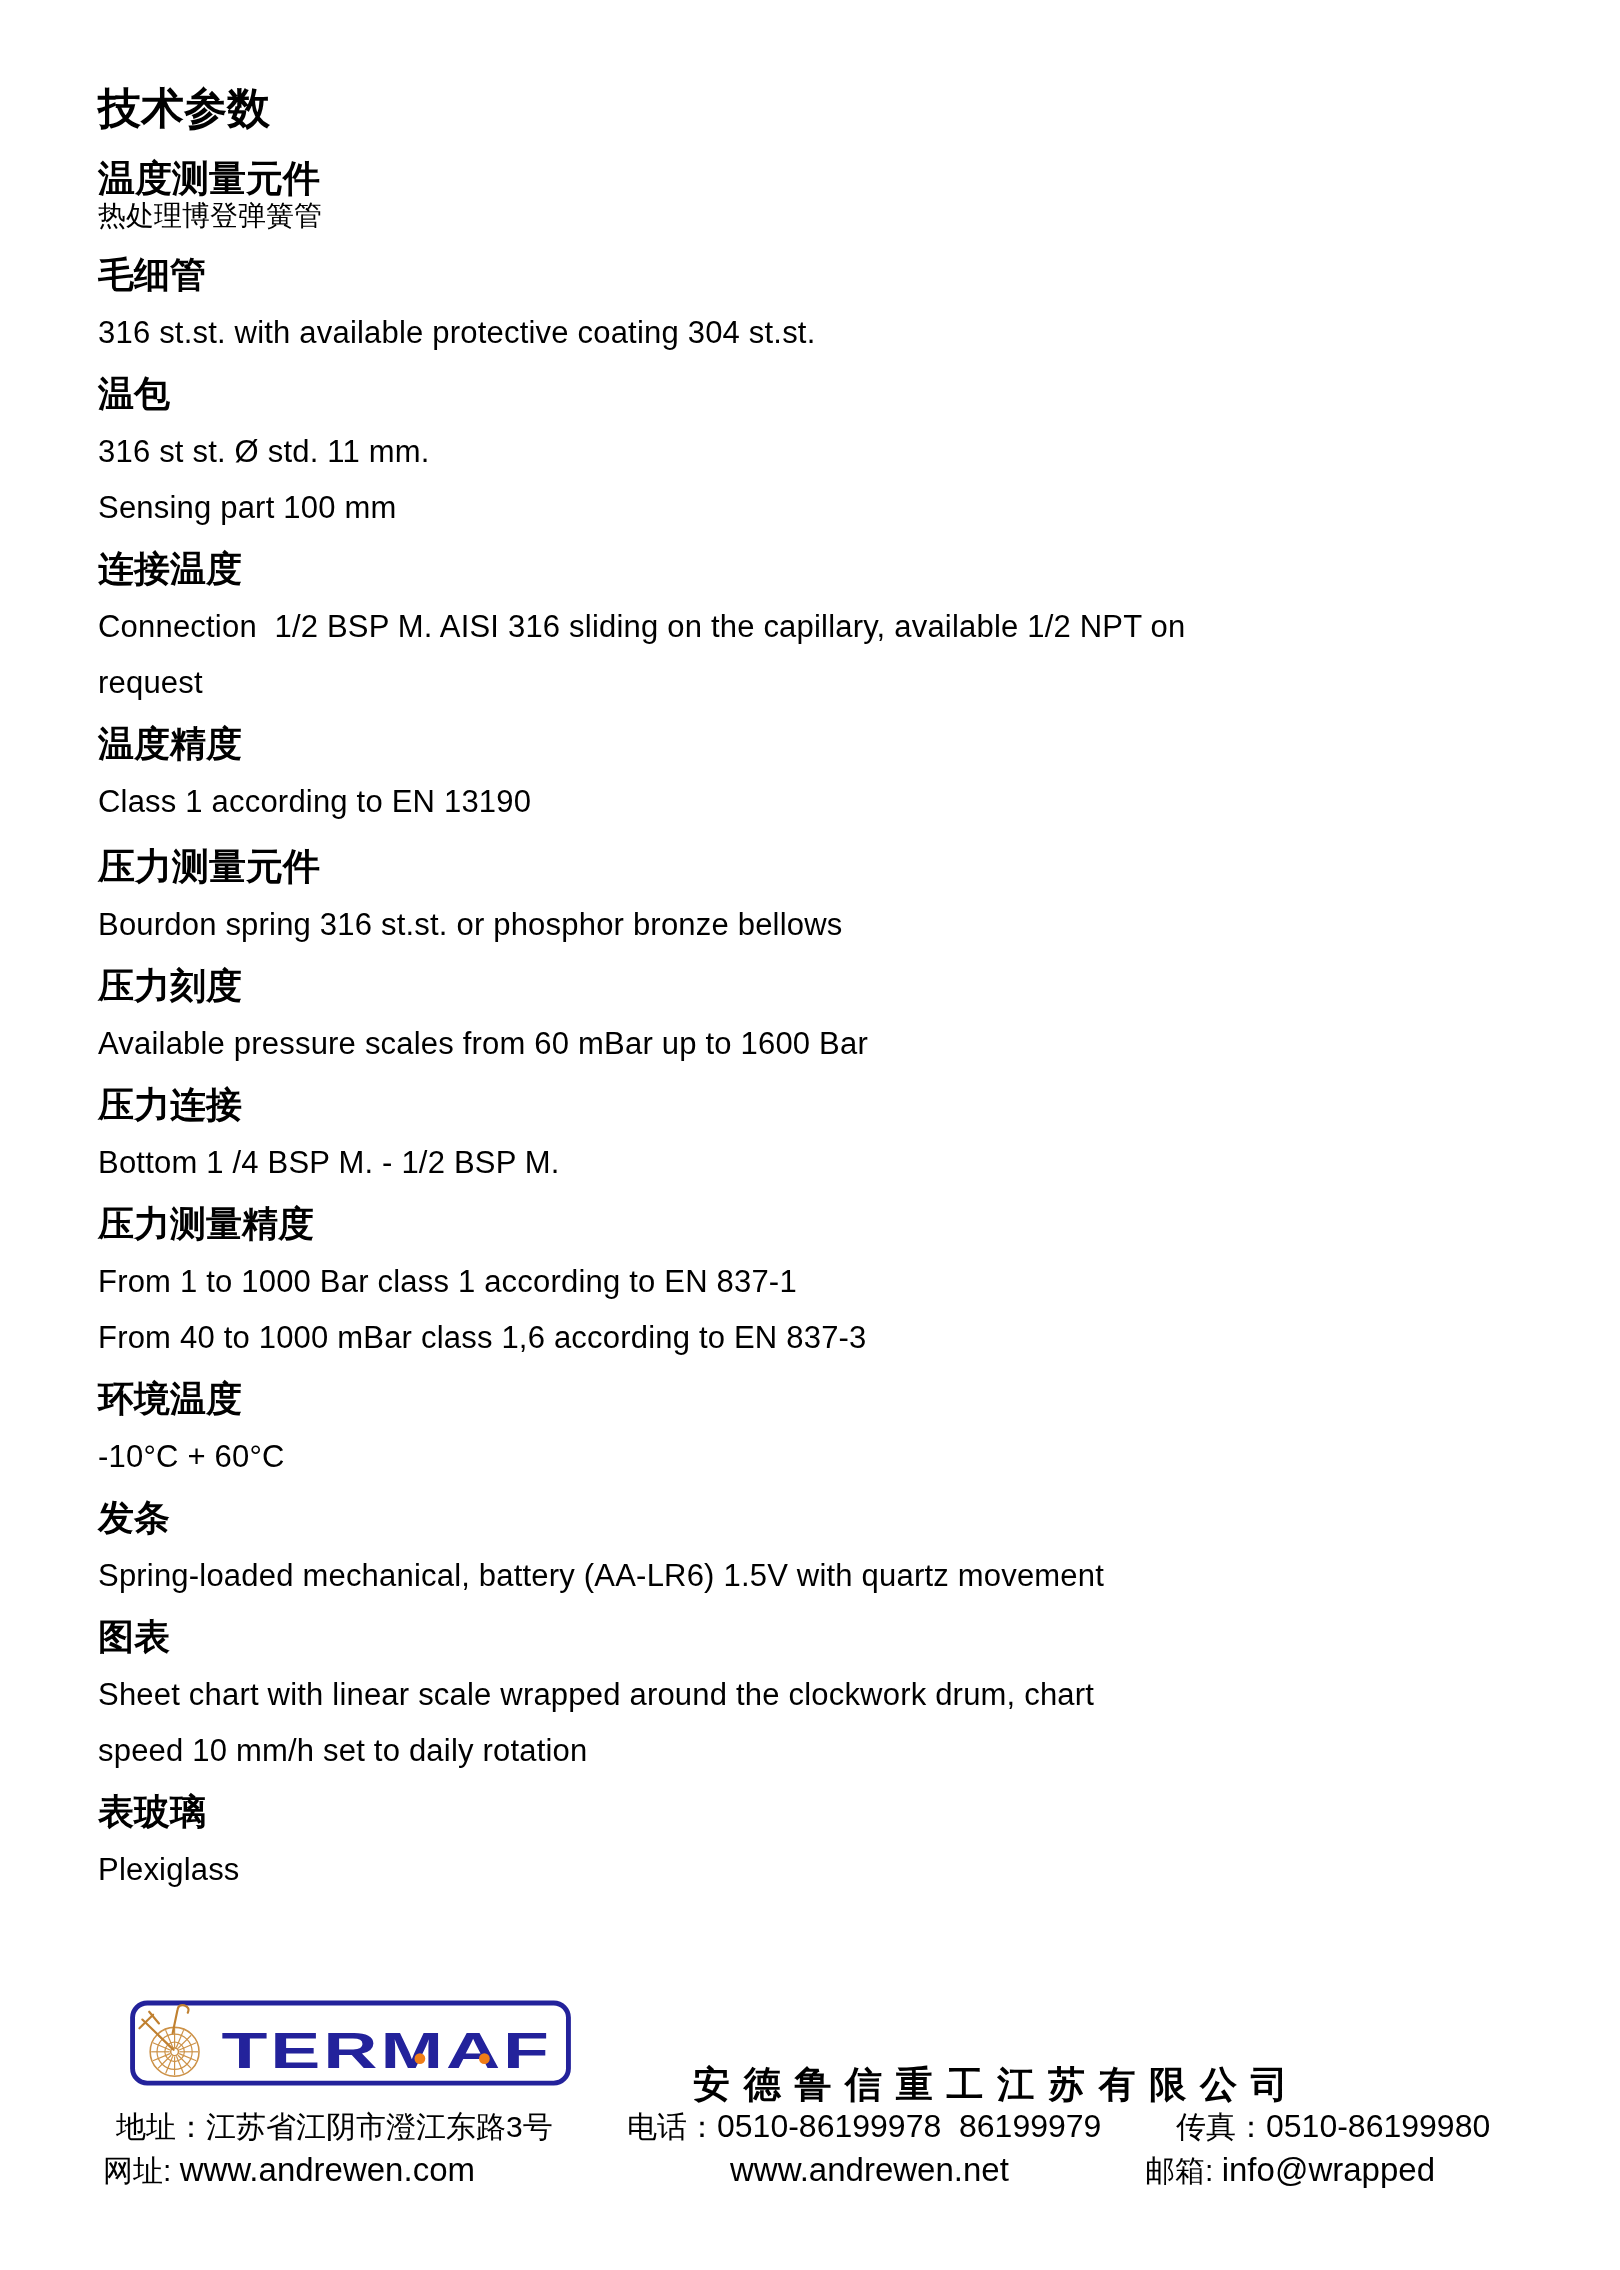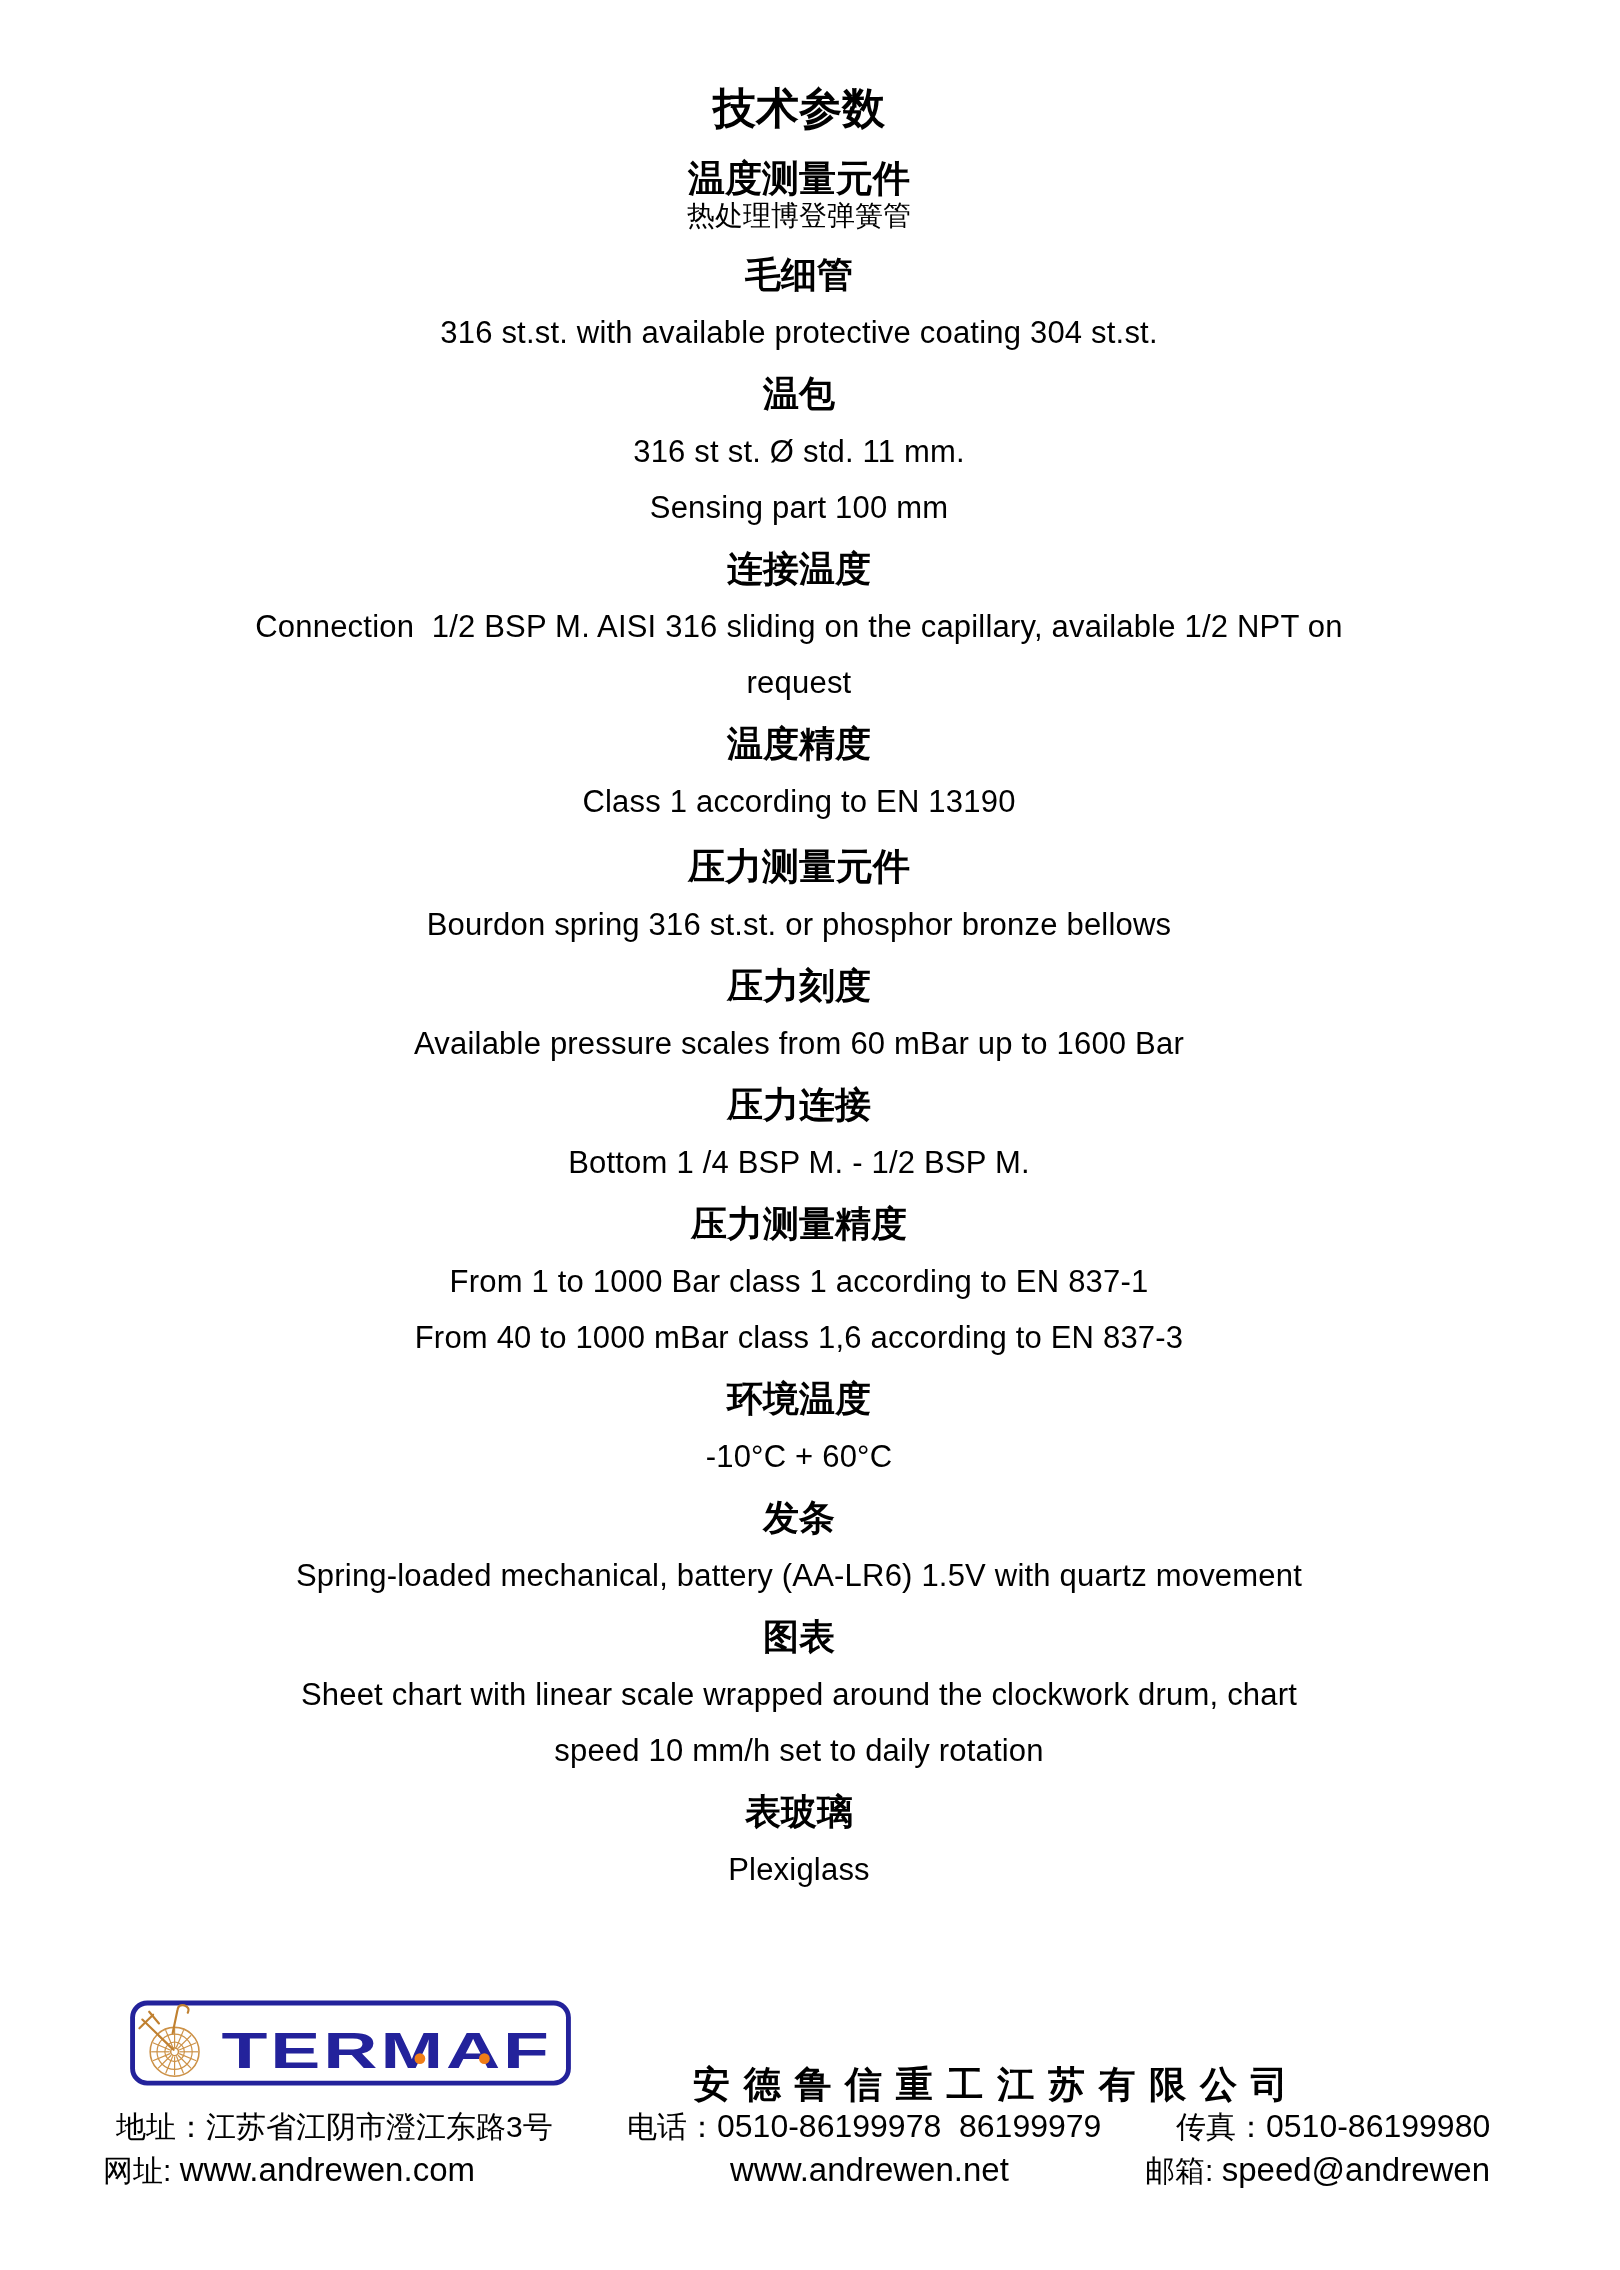--- a/index.html
+++ b/index.html
@@ -4,21 +4,21 @@
 <style>
   html,body{margin:0;padding:0;background:#ffffff;}
   body{
     width:1620px;height:2270px;position:relative;
     font-family:"Liberation Sans",sans-serif;color:#000;
     -webkit-font-smoothing:antialiased;
   }
   .page{position:absolute;inset:0;background:#fff;}
 
   
-  .content{position:absolute;left:98px;top:86px;width:1402px;text-align:center;}
+  .content{position:absolute;left:98px;top:86px;width:1402px;}
   .b-h1{font-size:43px;font-weight:700;line-height:1.08;margin:0;font-family:"Liberation Serif","Liberation Sans",serif;}
   .b-h2{font-size:37px;font-weight:700;line-height:1.12;margin:25.5px 0 0 0;font-family:"Liberation Serif","Liberation Sans",serif;}
   .b-sub{font-size:28px;font-weight:400;line-height:1.1;margin:2px 0 0 0;font-family:"Liberation Serif","Liberation Sans",serif;}
   .b-h3{font-size:36px;font-weight:700;line-height:1.12;margin:22.5px 0 0 0;font-family:"Liberation Serif","Liberation Sans",serif;}
   .b-text{font-size:31px;font-weight:400;line-height:1.18;margin:19.6px 0 0 0;white-space:pre-wrap;letter-spacing:0.2px;}
 
   
   .logo{position:absolute;left:129px;top:2000px;width:443px;height:86px;}
   .company{position:absolute;left:693px;top:2060px;font-size:37px;font-weight:700;
            letter-spacing:13.7px;white-space:nowrap;}
@@ -124,17 +124,17 @@
 
   <div class="fline grp-web">
     <span class="fl-label">网址:</span>
     <span class="fl-url">www.andrewen.com</span>
   </div>
   <div class="fline grp-net">
     <span class="fl-url">www.andrewen.net</span>
   </div>
   <div class="fline grp-email">
     <span class="fl-label">邮箱:</span>
-    <span class="fl-url">speed@andrewen</span>
+    <span class="fl-url">info@wrapped</span>
   </div>
 
 </div>
 
 
 </body></html>

